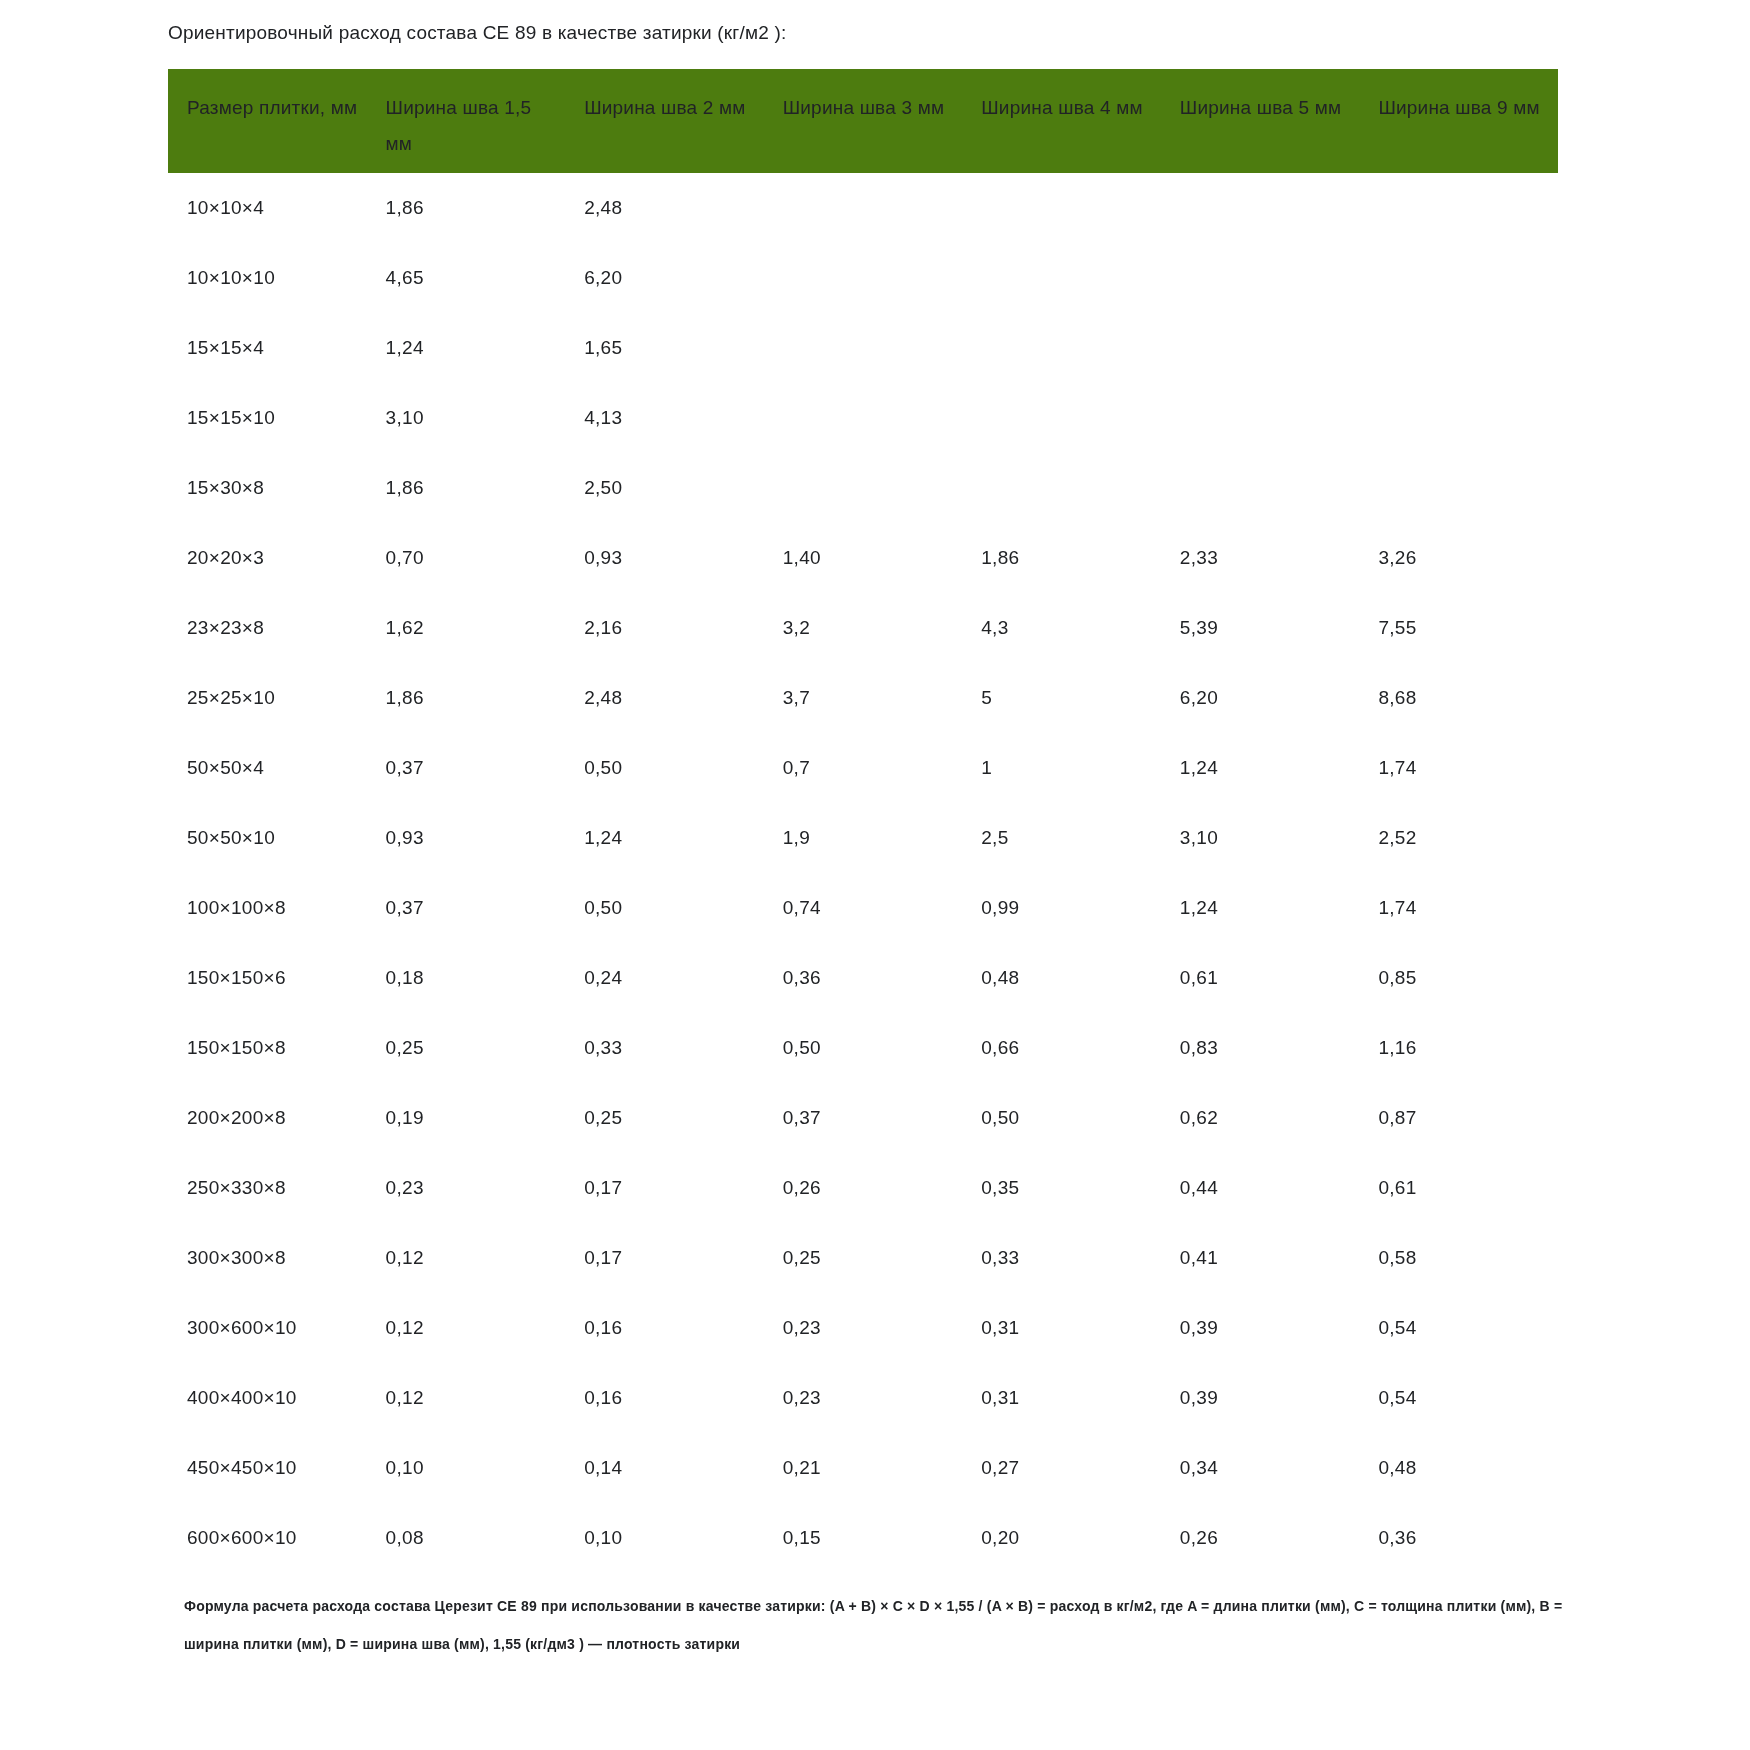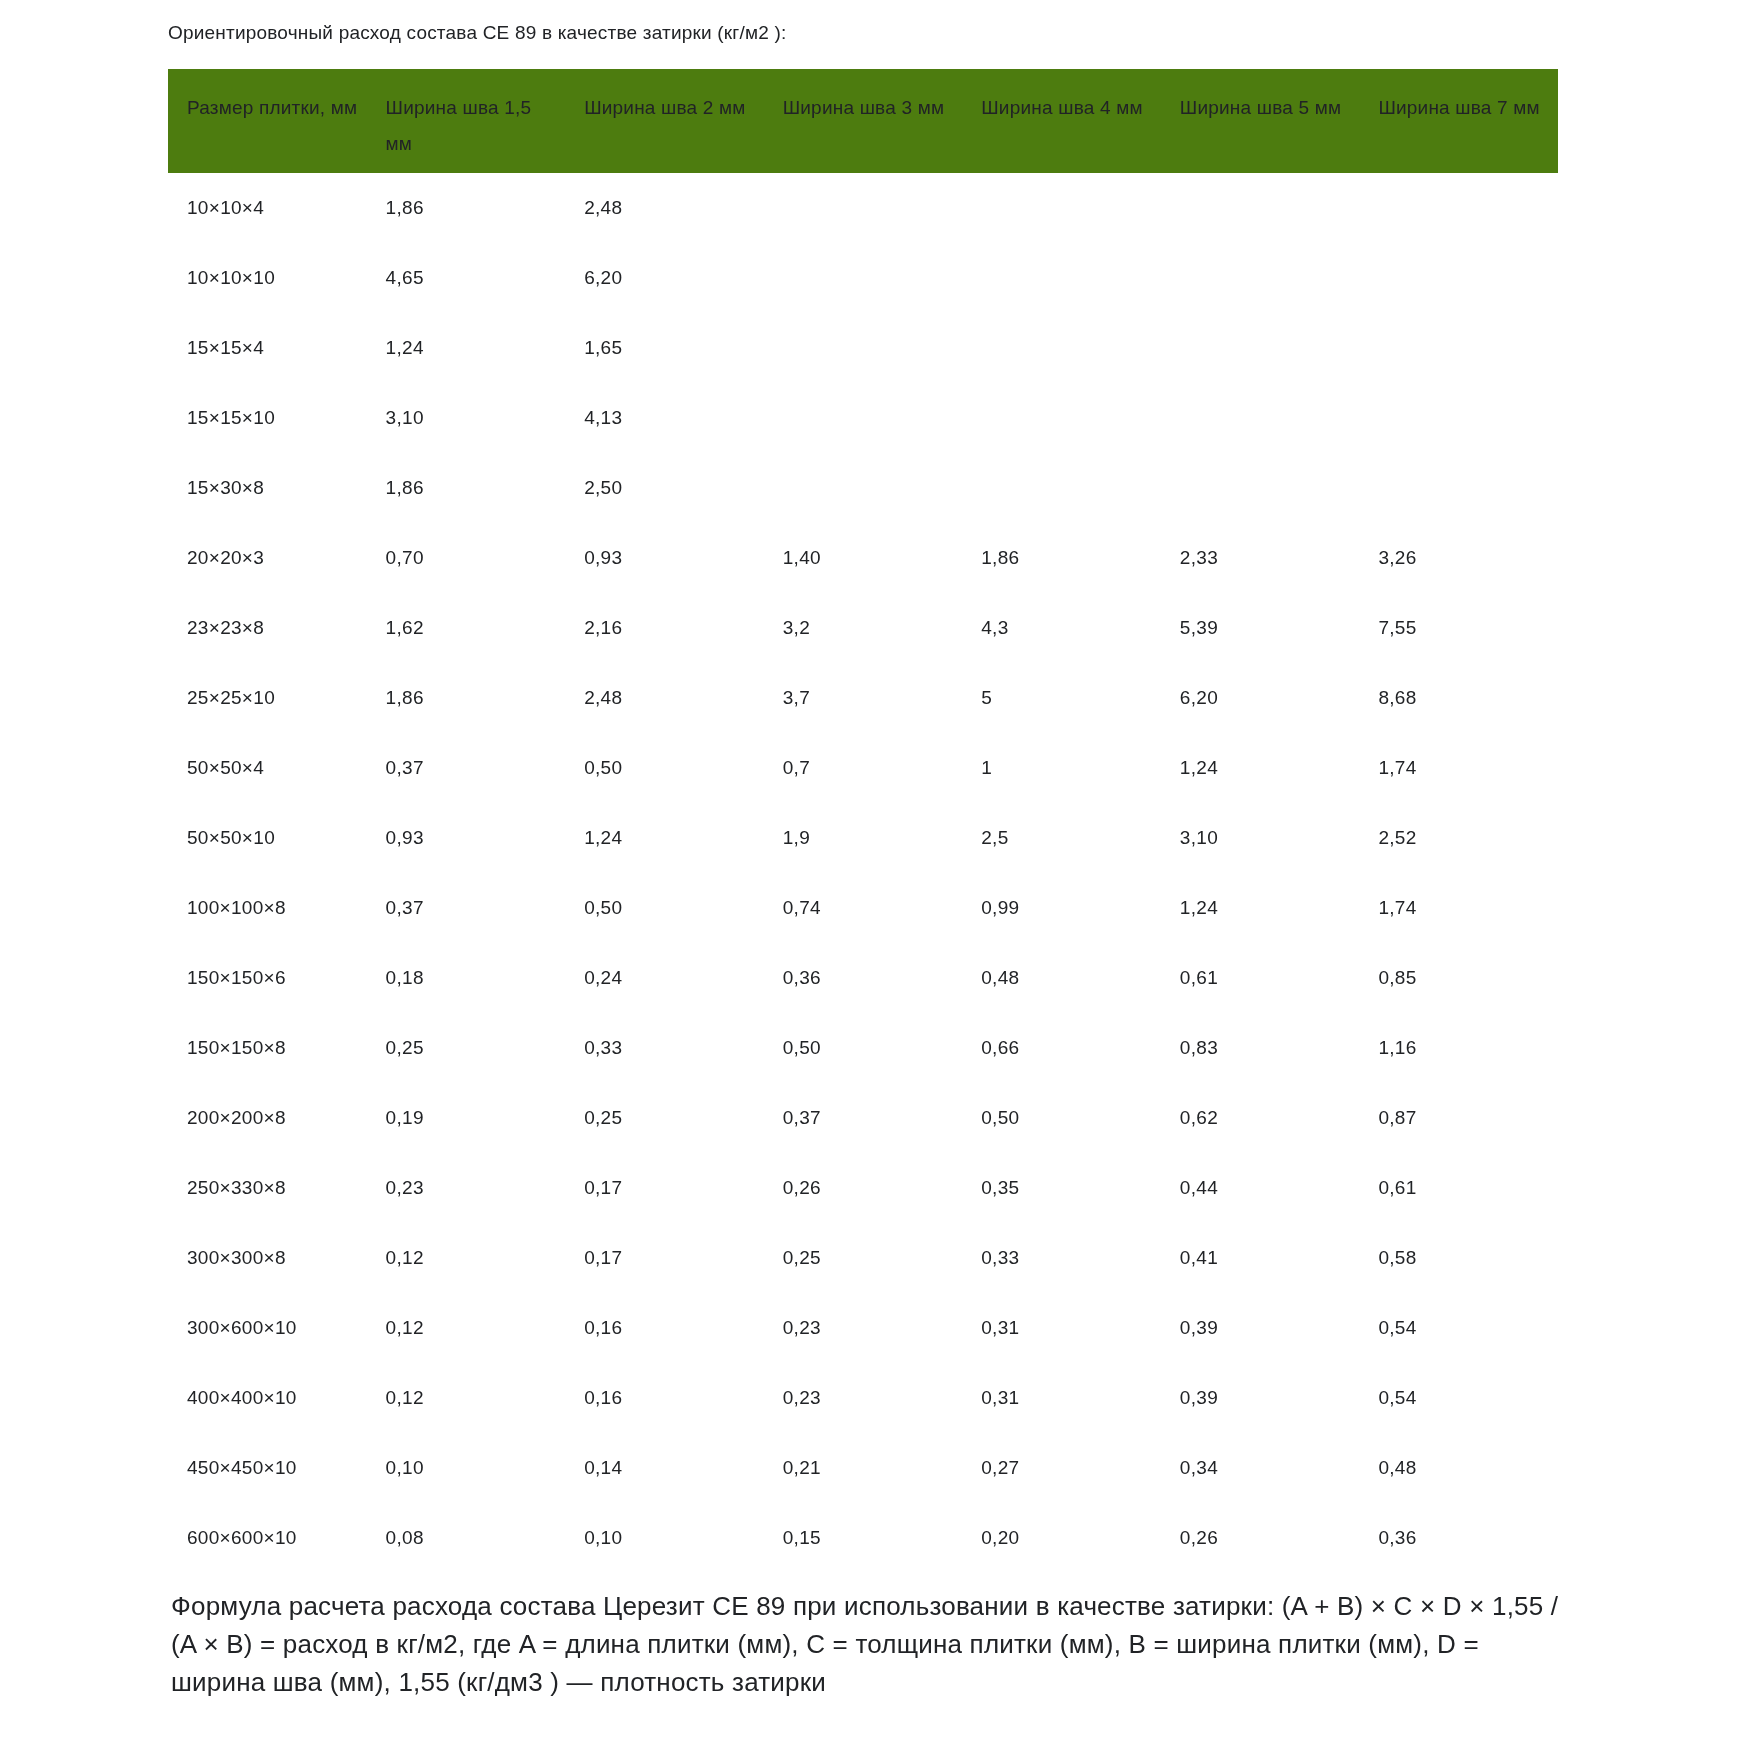--- a/index.html
+++ b/index.html
@@ -47,25 +47,25 @@
   }
   table.consumption td {
     height: 70px;
     padding: 0 8px 0 19px;
     font-size: 19px;
     vertical-align: middle;
     white-space: nowrap;
     letter-spacing: 0.3px;
   }
   .footer {
-    margin: 14px 0 0 3px;
+    margin: 14px 0 0 16px;
     max-width: 1392px;
-    font-size: 26px;
+    font-size: 14px;
     line-height: 38px;
-    font-weight: 400;
+    font-weight: 700;
     letter-spacing: 0.2px;
   }
 </style>
 </head>
 <body>
 
 <div class="page">
   <p class="title">Ориентировочный расход состава CE 89 в качестве затирки (кг/м2 ):</p>
 
   <table class="consumption">
@@ -84,21 +84,21 @@
           <th>
             <span class="line">Ширина шва 3 мм</span>
           </th>
           <th>
             <span class="line">Ширина шва 4 мм</span>
           </th>
           <th>
             <span class="line">Ширина шва 5 мм</span>
           </th>
           <th>
-            <span class="line">Ширина шва 7 мм</span>
+            <span class="line">Ширина шва 9 мм</span>
           </th>
         </tr>
     </thead>
     <tbody id="body-rows">
         <tr>
           <td>10×10×4</td>
           <td>1,86</td>
           <td>2,48</td>
           <td></td>
           <td></td>

